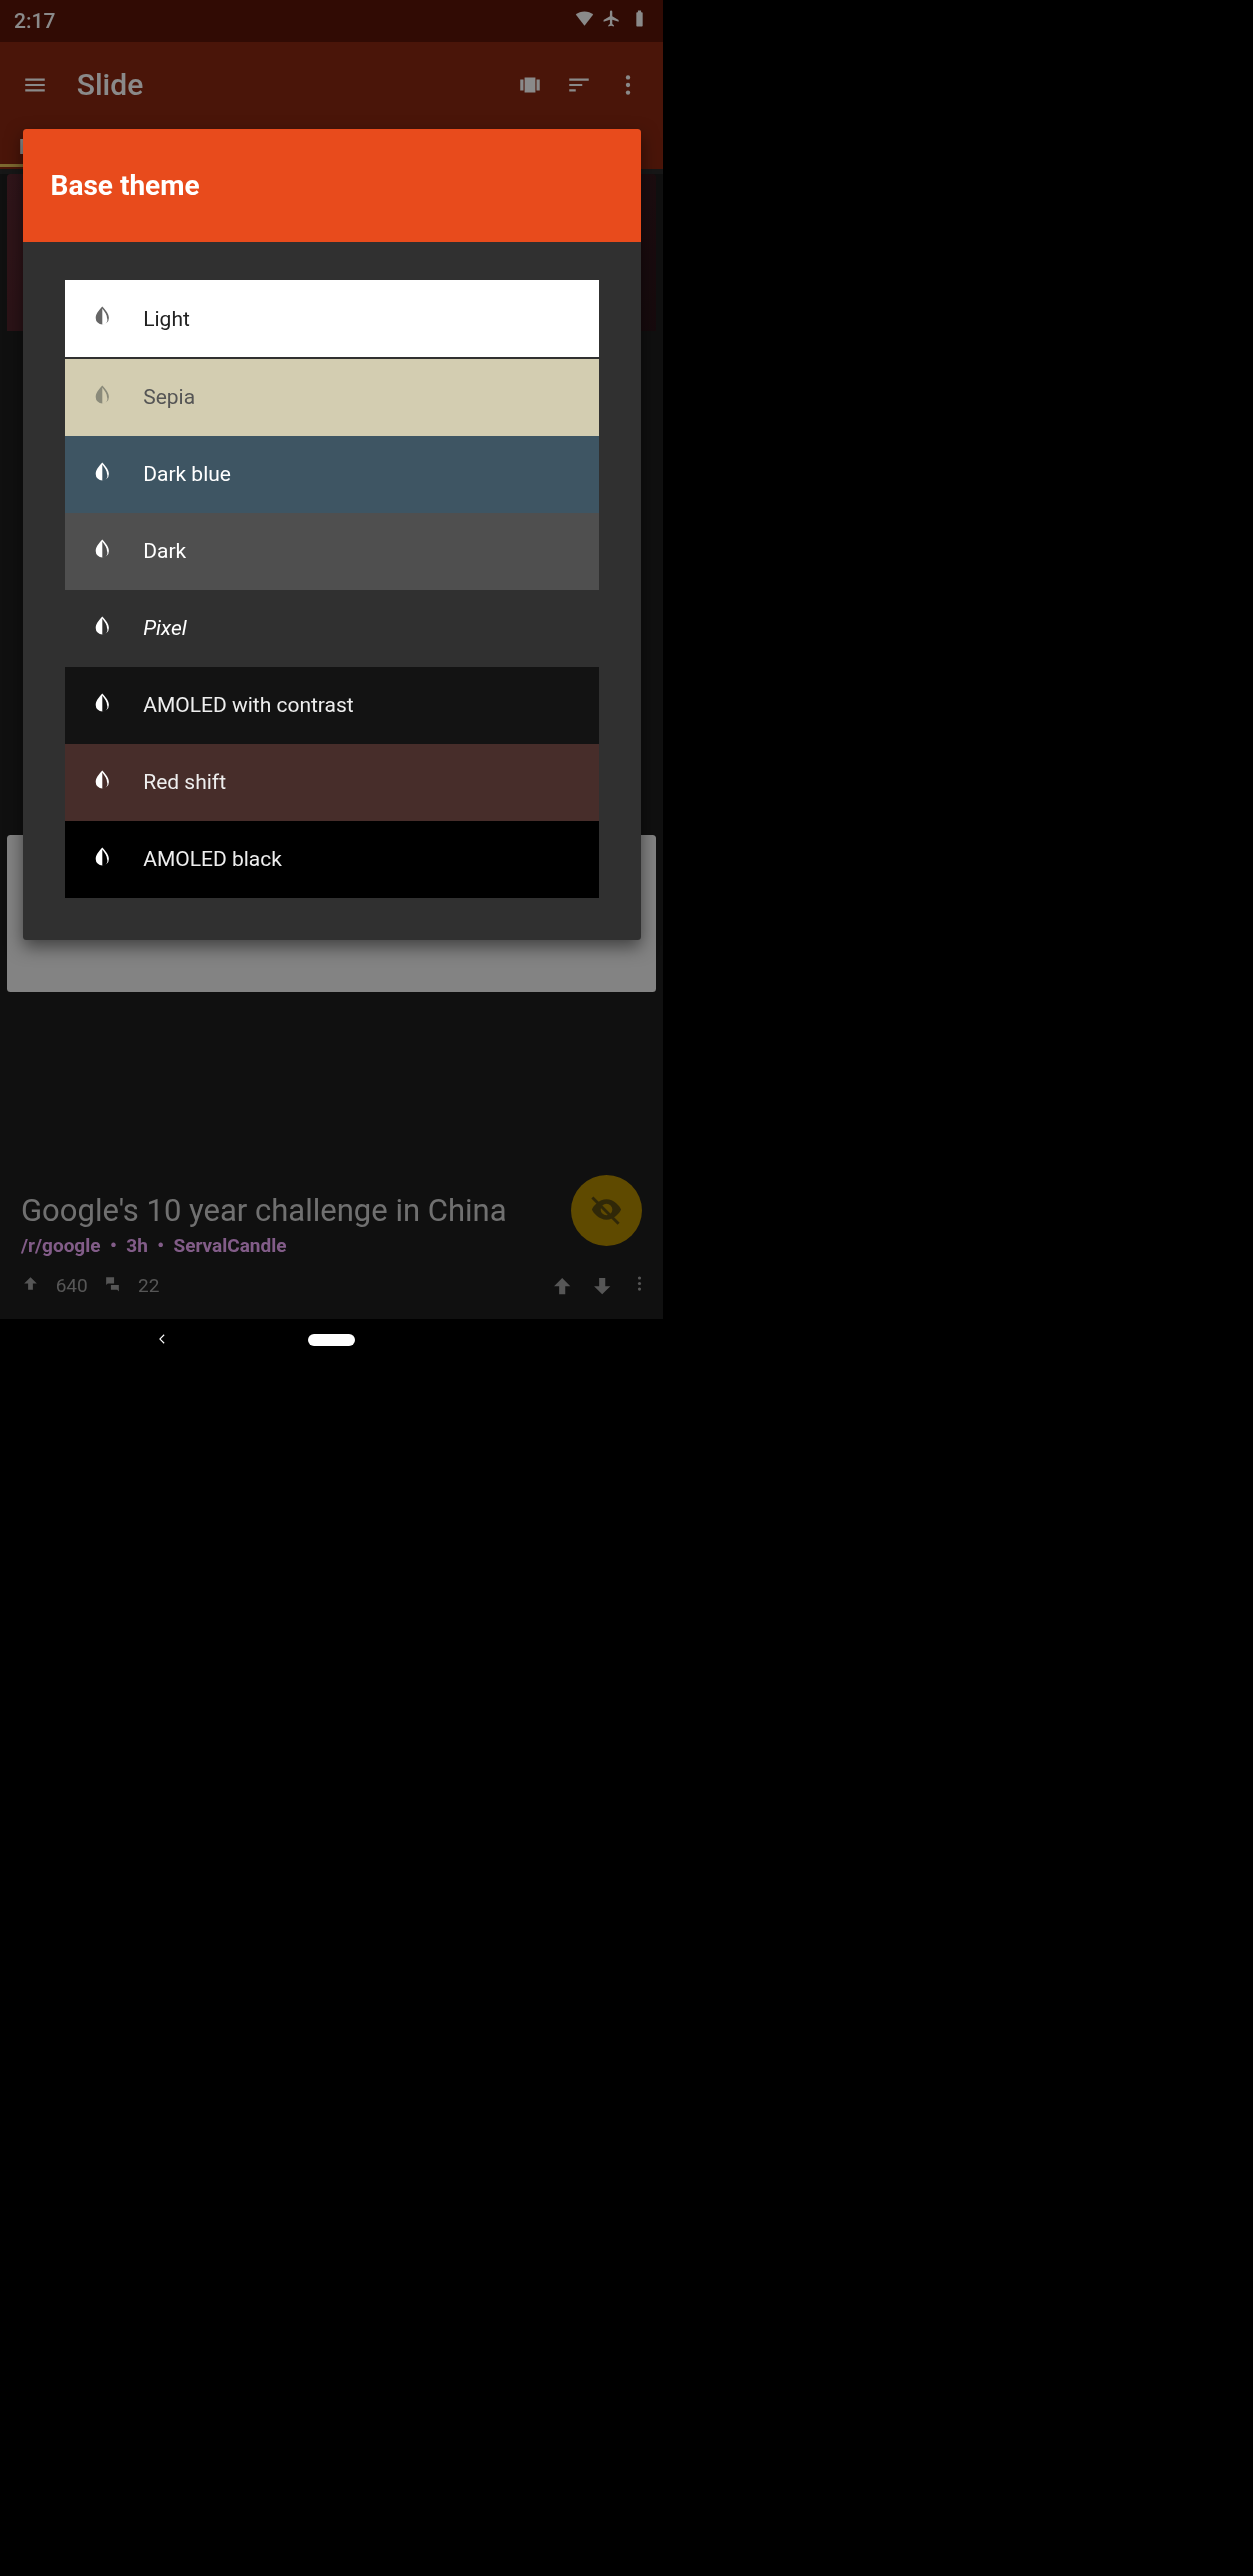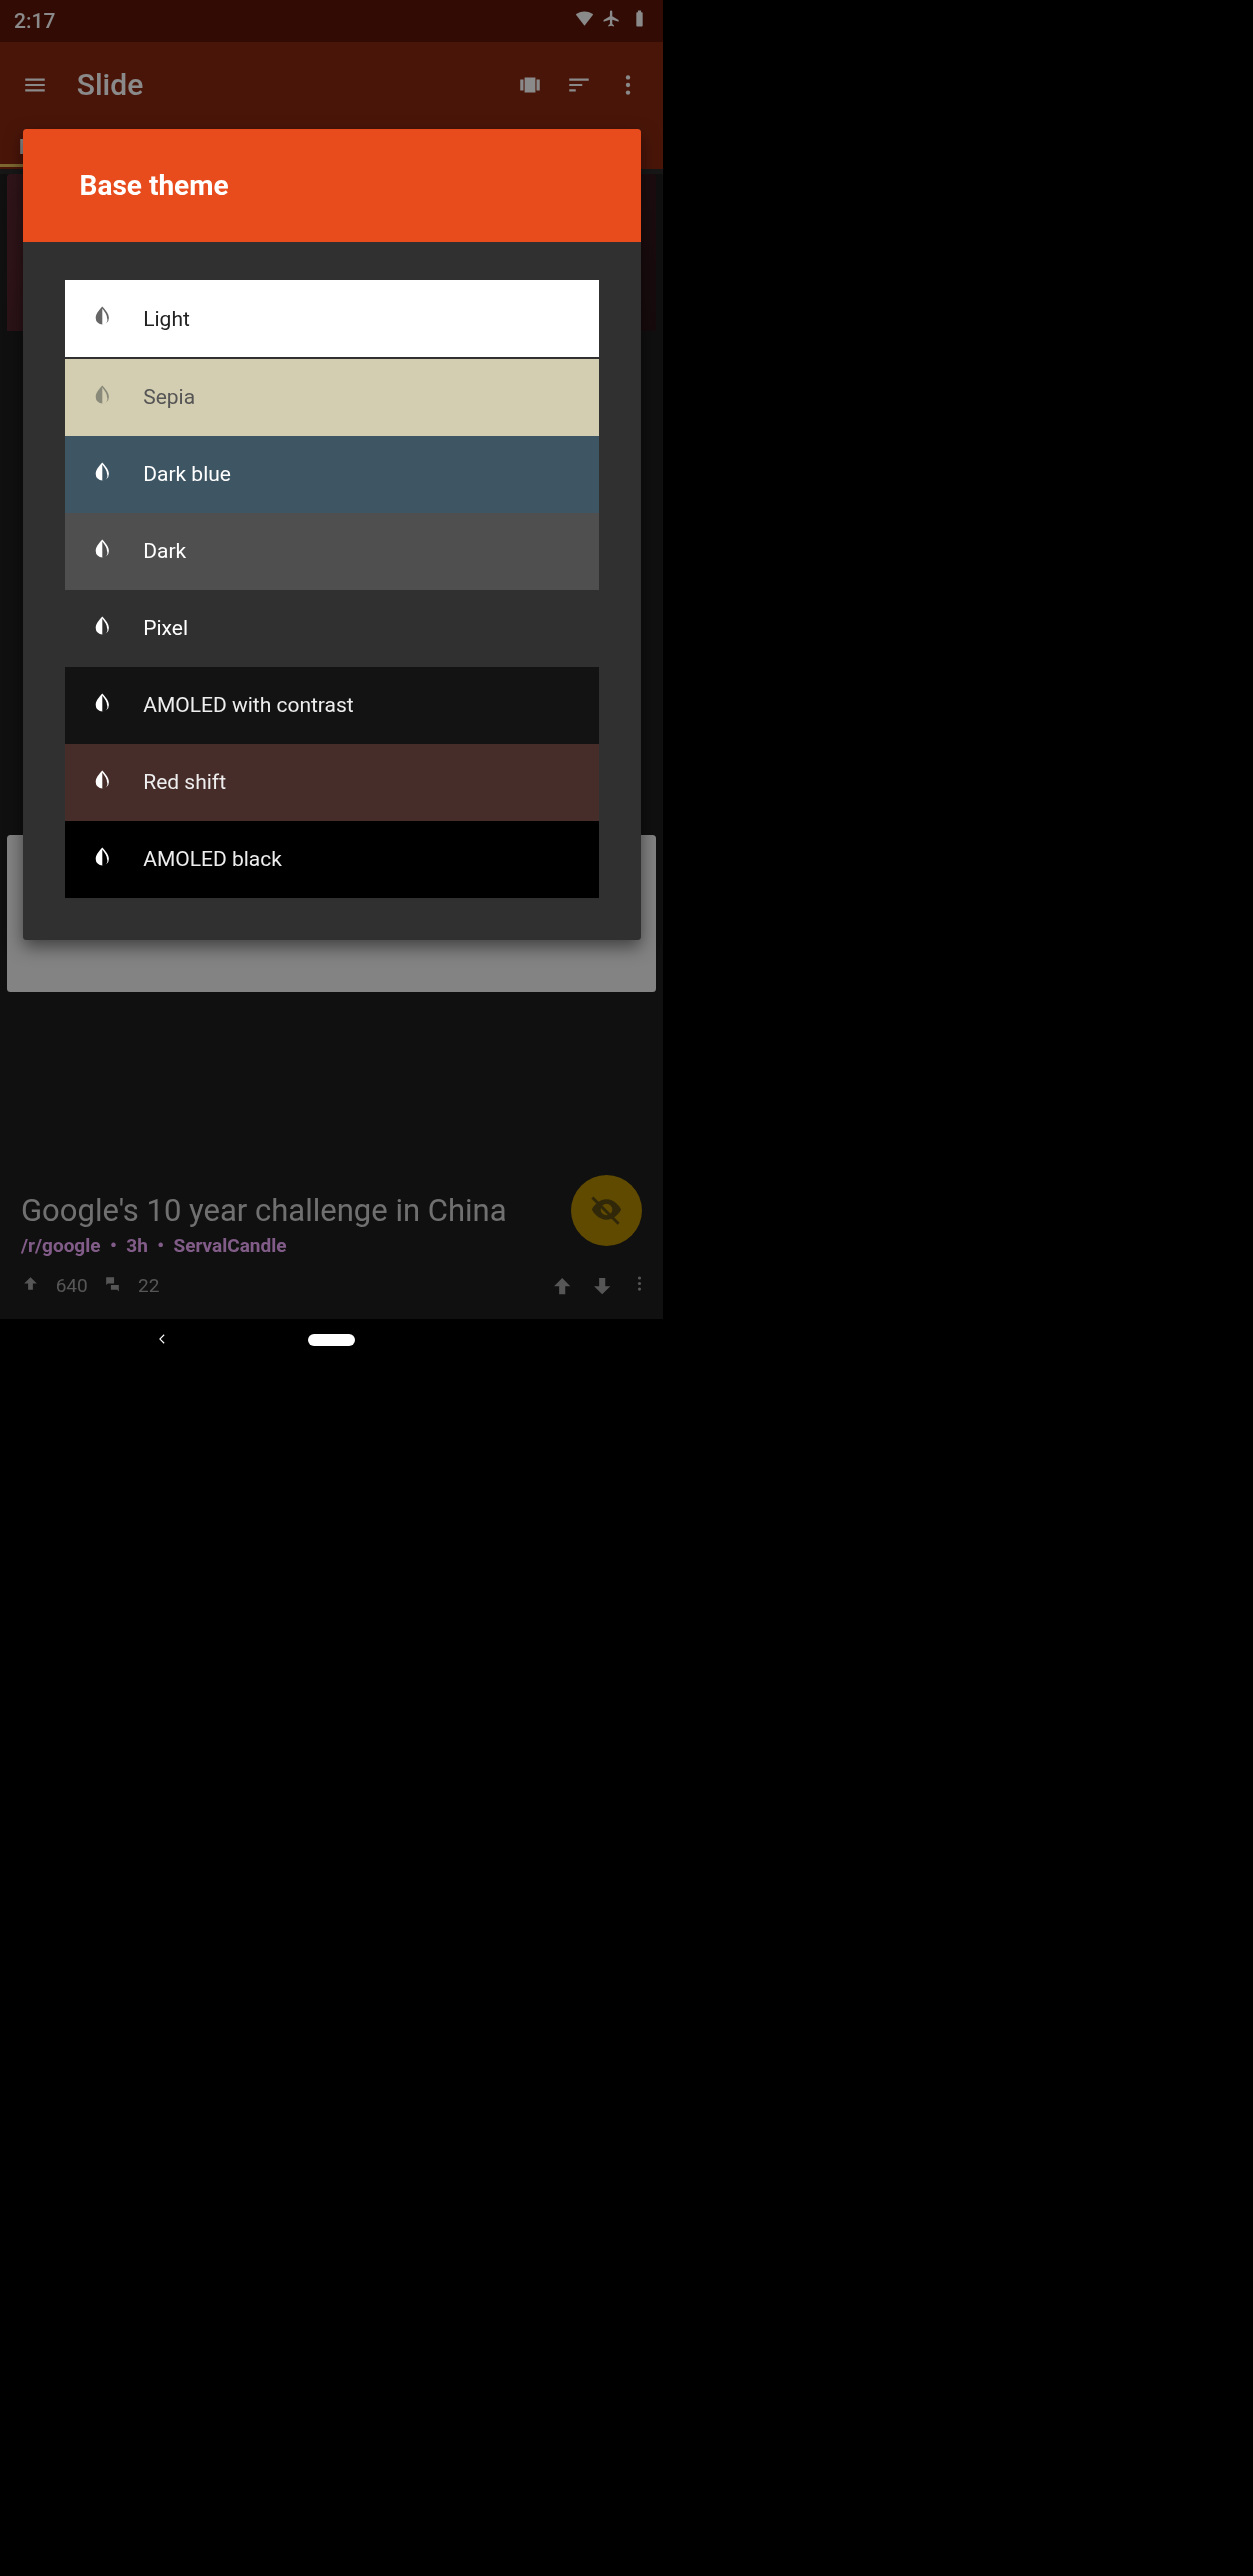--- a/index.html
+++ b/index.html
@@ -178,21 +178,21 @@
     border-radius: 3.5px;
     z-index: 10;
     box-shadow: 0 7px 17.4px rgba(0,0,0,0.5);
     padding-bottom: 42px;
   }
   .dialog-header {
     background: #e84b1c;
     height: 113px;
     display:flex;
     align-items: center;
-    padding-left: 57px;
+    padding-left: 28px;
     border-radius: 3.5px 3.5px 0 0;
   }
   .dialog-title {
     color: #fff;
     font-size: 28px;
     font-weight: 700;
   }
   .theme-list {
     margin: 38px 42px 0 42px;
     display:flex;
@@ -210,21 +210,21 @@
   .theme-row svg { width: 22.6px; height: 28px; }
   
   .th-light   { background:#ffffff; color:#222; }
   .th-light svg { fill:#666; }
   .th-sepia   { background:#d3cdb1; color:#555; margin-top:1.7px;}
   .th-sepia svg{ fill:#8a8a7a; }
   .th-darkblue{ background:#3e5563; color:#fff; }
   .th-darkblue svg{ fill:#fff; }
   .th-dark    { background:#4f4f4f; color:#fff; }
   .th-dark svg{ fill:#fff; }
-  .th-pixel   { background:#303030; color:#fff; }
+  .th-pixel   { background:#303030; color:#fff;font-style:italic; }
   .th-pixel svg{ fill:#fff; }
   .th-deep    { background:#1e1f23; color:#eee; }
   .th-deep svg{ fill:#fff; }
   .th-amoledc { background:#131313; color:#eee; }
   .th-amoledc svg{ fill:#fff; }
   .th-amoledb { background:#000000; color:#eee; }
   .th-amoledb svg{ fill:#fff; }
   .th-redshift{ background:#472d2a; color:#eee; }
   .th-redshift svg{ fill:#fff; }
 </style>

